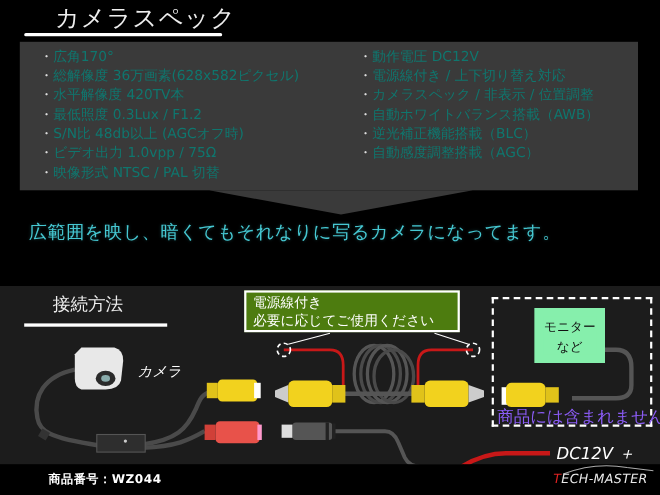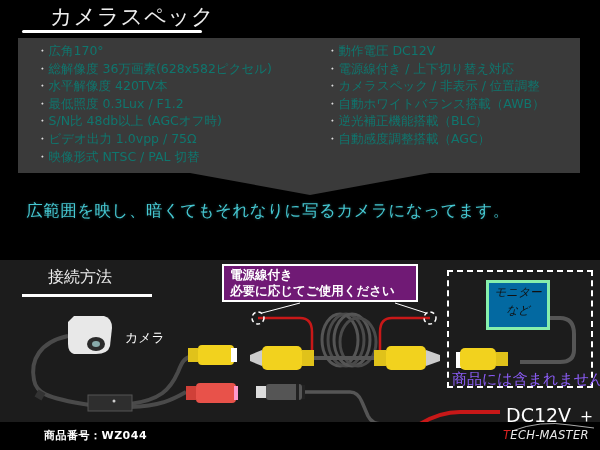--- a/index.html
+++ b/index.html
@@ -17,32 +17,32 @@
     .spec-col.right { left: 326px; }
     .spec-col li { font-size: 12.5px; line-height: 17.6px; color: #0f766e; white-space: nowrap; }
     .spec-col li::before { content: "・"; color: #ddd; }
     .tagline { position: absolute; left: 0; width: 536px; top: 200px; text-align: center; font-size: 16.5px; color: #46c8d2; letter-spacing: 0.5px;
       text-shadow: 0 0 3px rgba(70,200,210,0.35); }
 
     .bottom { position: absolute; left: 0; top: 236px; width: 600px; height: 186px; background: #1c1c1c; margin-top: 24px; }
     .conn-title { position: absolute; left: 48px; top: 7px; font-size: 16px; color: #eee; }
     .conn-underline { position: absolute; left: 22px; top: 34px; width: 130px; height: 3px; background: #fff; }
 
-    .note-box { position: absolute; left: 222px; top: 4px; width: 196px; height: 38px; background: #701a75; border: 2px solid #fff; padding: 1px 6px; font-weight: bold; }
+    .note-box { position: absolute; left: 222px; top: 4px; width: 196px; height: 38px; background: #4d7c0f; border: 2px solid #fff; padding: 1px 6px; }
     .note-box div { font-size: 12.5px; line-height: 16px; color: #fff; white-space: nowrap; }
 
     .excluded-box { position: absolute; left: 447px; top: 10px; width: 146px; height: 118px; border: 2px dashed #fff; }
-    .monitor { position: absolute; left: 486px; top: 20px; width: 64px; height: 50px; background: #0369a1; border: 3px solid #86efac; text-align: center; font-style: italic; }
+    .monitor { position: absolute; left: 486px; top: 20px; width: 64px; height: 50px; background: #86efac; border: 8px solid #86efac; text-align: center; }
     .monitor div { font-size: 11.5px; line-height: 18px; color: #111; }
     .excluded-label { position: absolute; left: 452px; top: 110px; font-size: 15px; color: #8b5cf6; white-space: nowrap; }
 
-    .lbl { position: absolute; font-size: 13px; color: #fff; white-space: nowrap; }
+    .lbl { position: absolute; font-size: 13px; color: #fff; white-space: nowrap; font-style: italic; }
     .lbl-camera { left: 125px; top: 69px; }
     .lbl-controller { left: 64px; top: 162px; }
-    .lbl-dc { left: 506px; top: 143px; font-size: 19px; }
+    .lbl-dc { left: 506px; top: 143px; font-size: 15px; }
     .lbl-ground { left: 506px; top: 166px; font-size: 13px; }
 
     svg.wires { position: absolute; left: 0; top: 0; width: 600px; height: 186px; }
 
     .footer { position: absolute; left: 0; top: 422px; width: 600px; height: 28px; background: #000; }
     .product-code { position: absolute; left: 8px; top: 6px; font-size: 11px; font-weight: bold; color: #fff; letter-spacing: 0.5px; margin-left: 36px; }
     .brand { position: absolute; left: 503px; top: 6px; font-family: "DejaVu Sans", sans-serif; font-size: 11.5px; font-style: italic; font-weight: normal; color: #e8e8e8; letter-spacing: 0.3px; }
     .brand .t { color: #d22; }
     .brand-swoosh { position: absolute; left: 510px; top: 0px; width: 85px; height: 10px; }
   </style>

